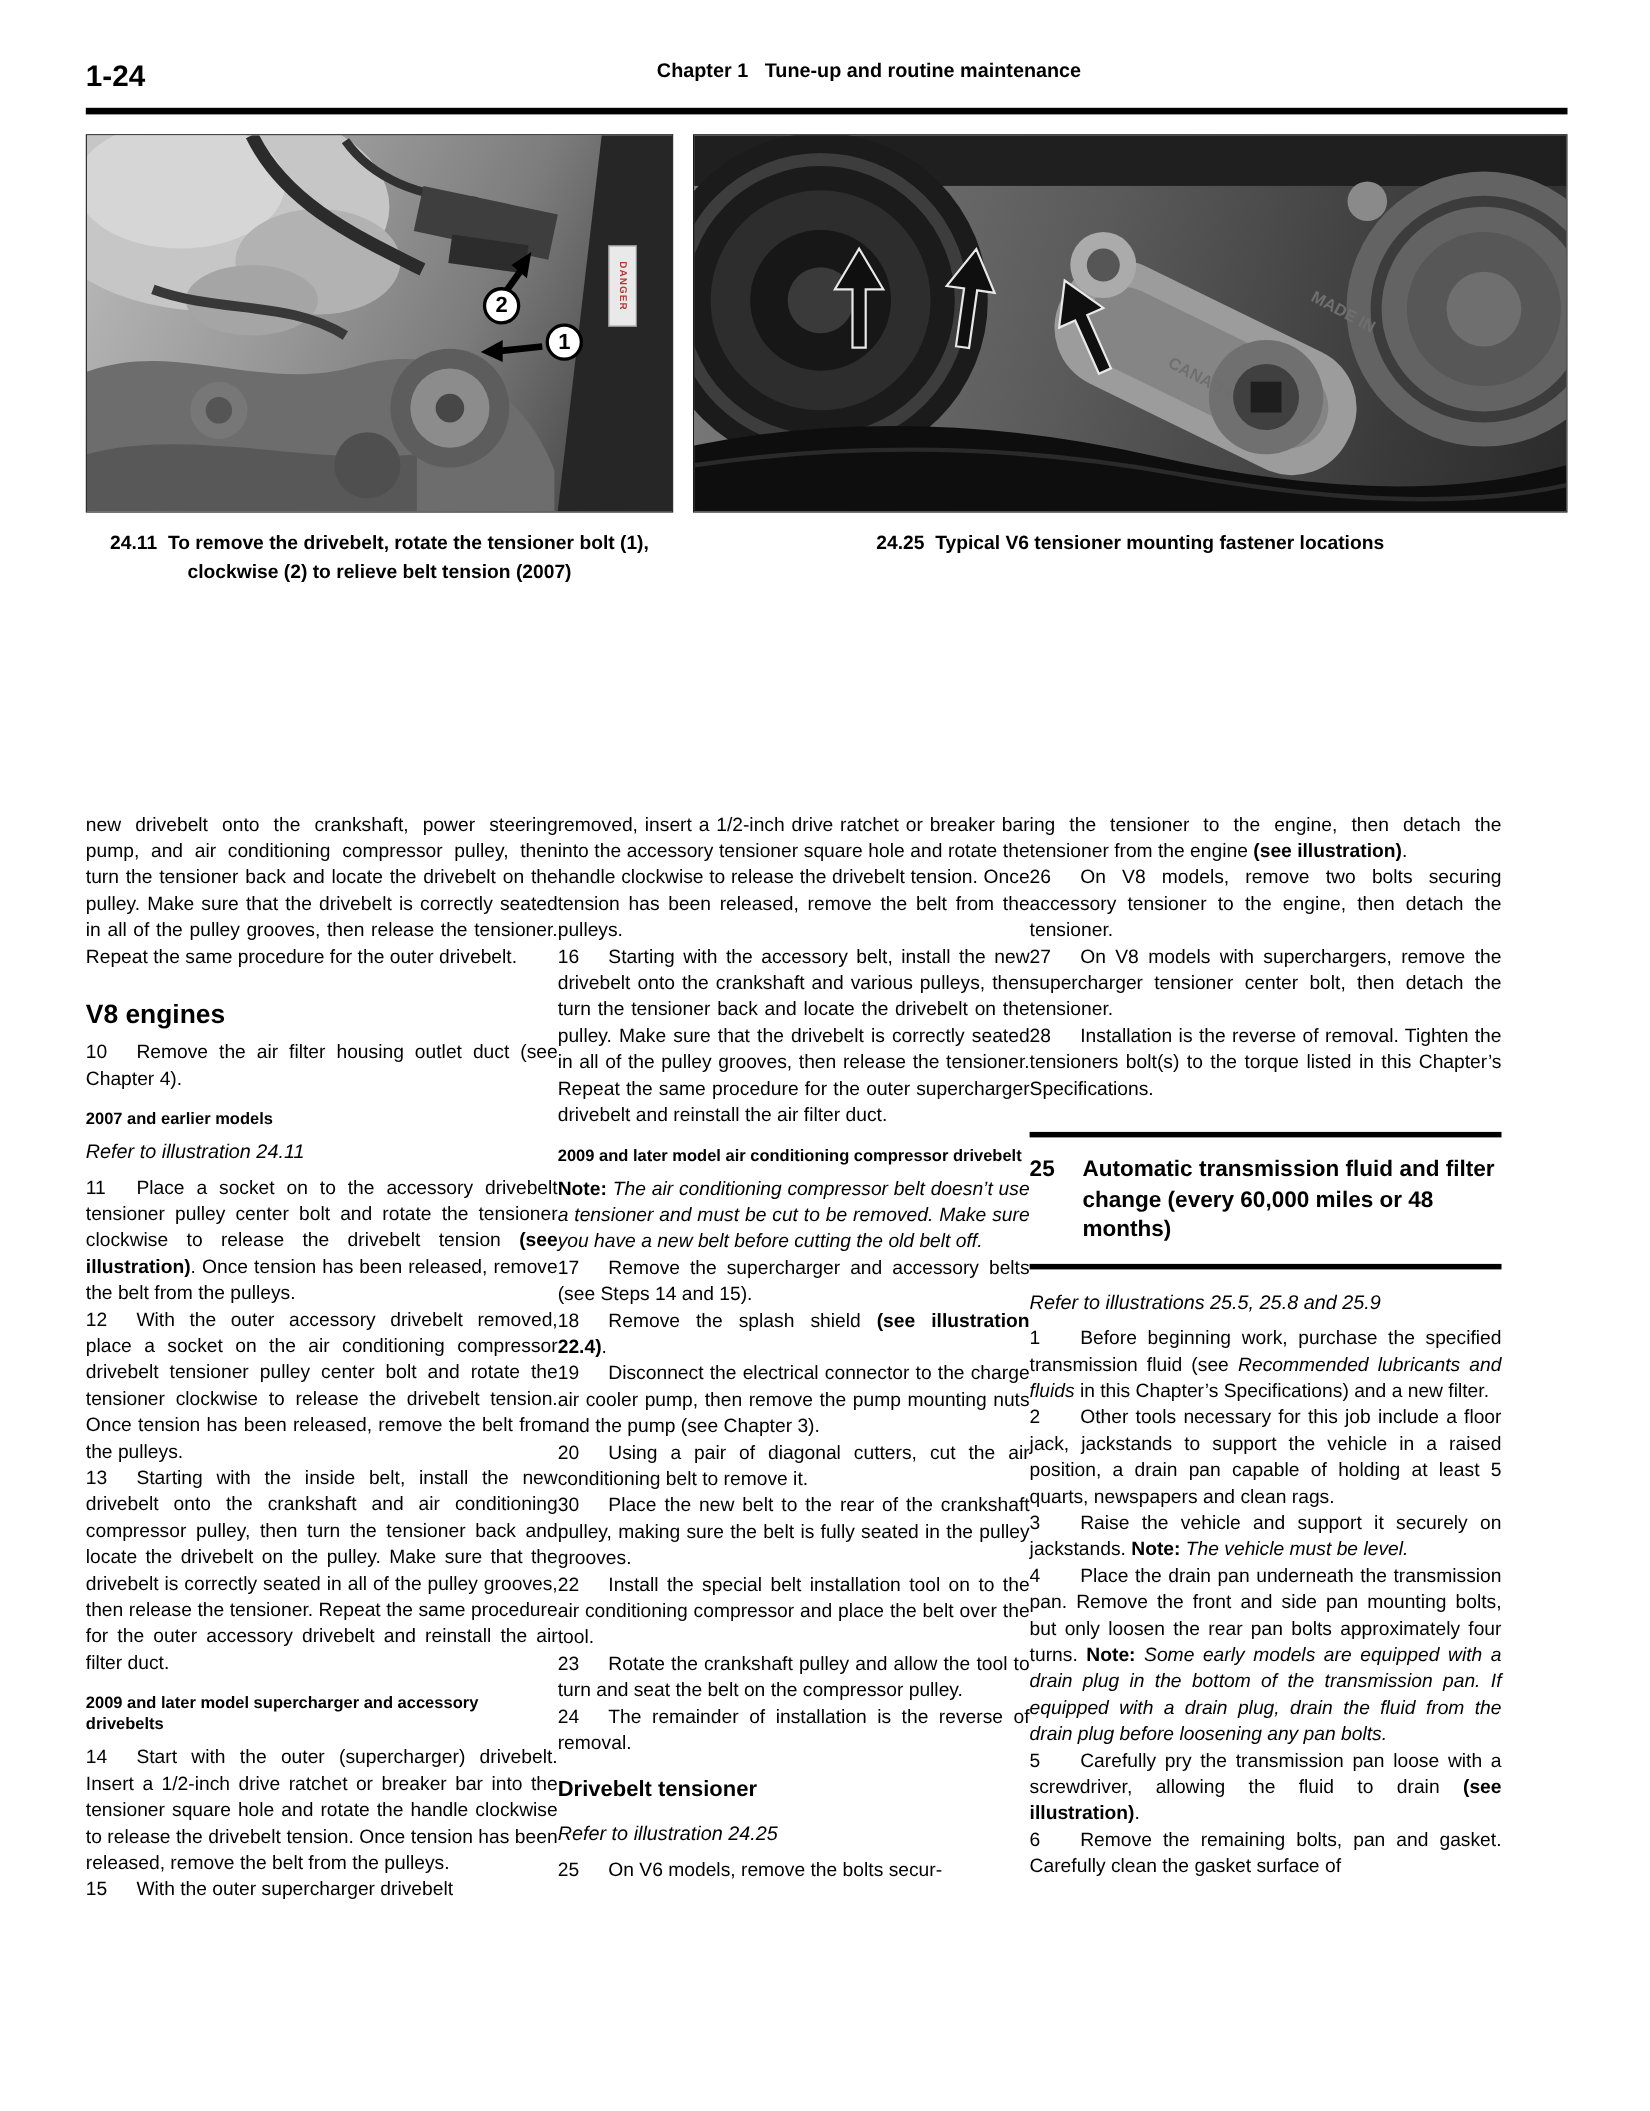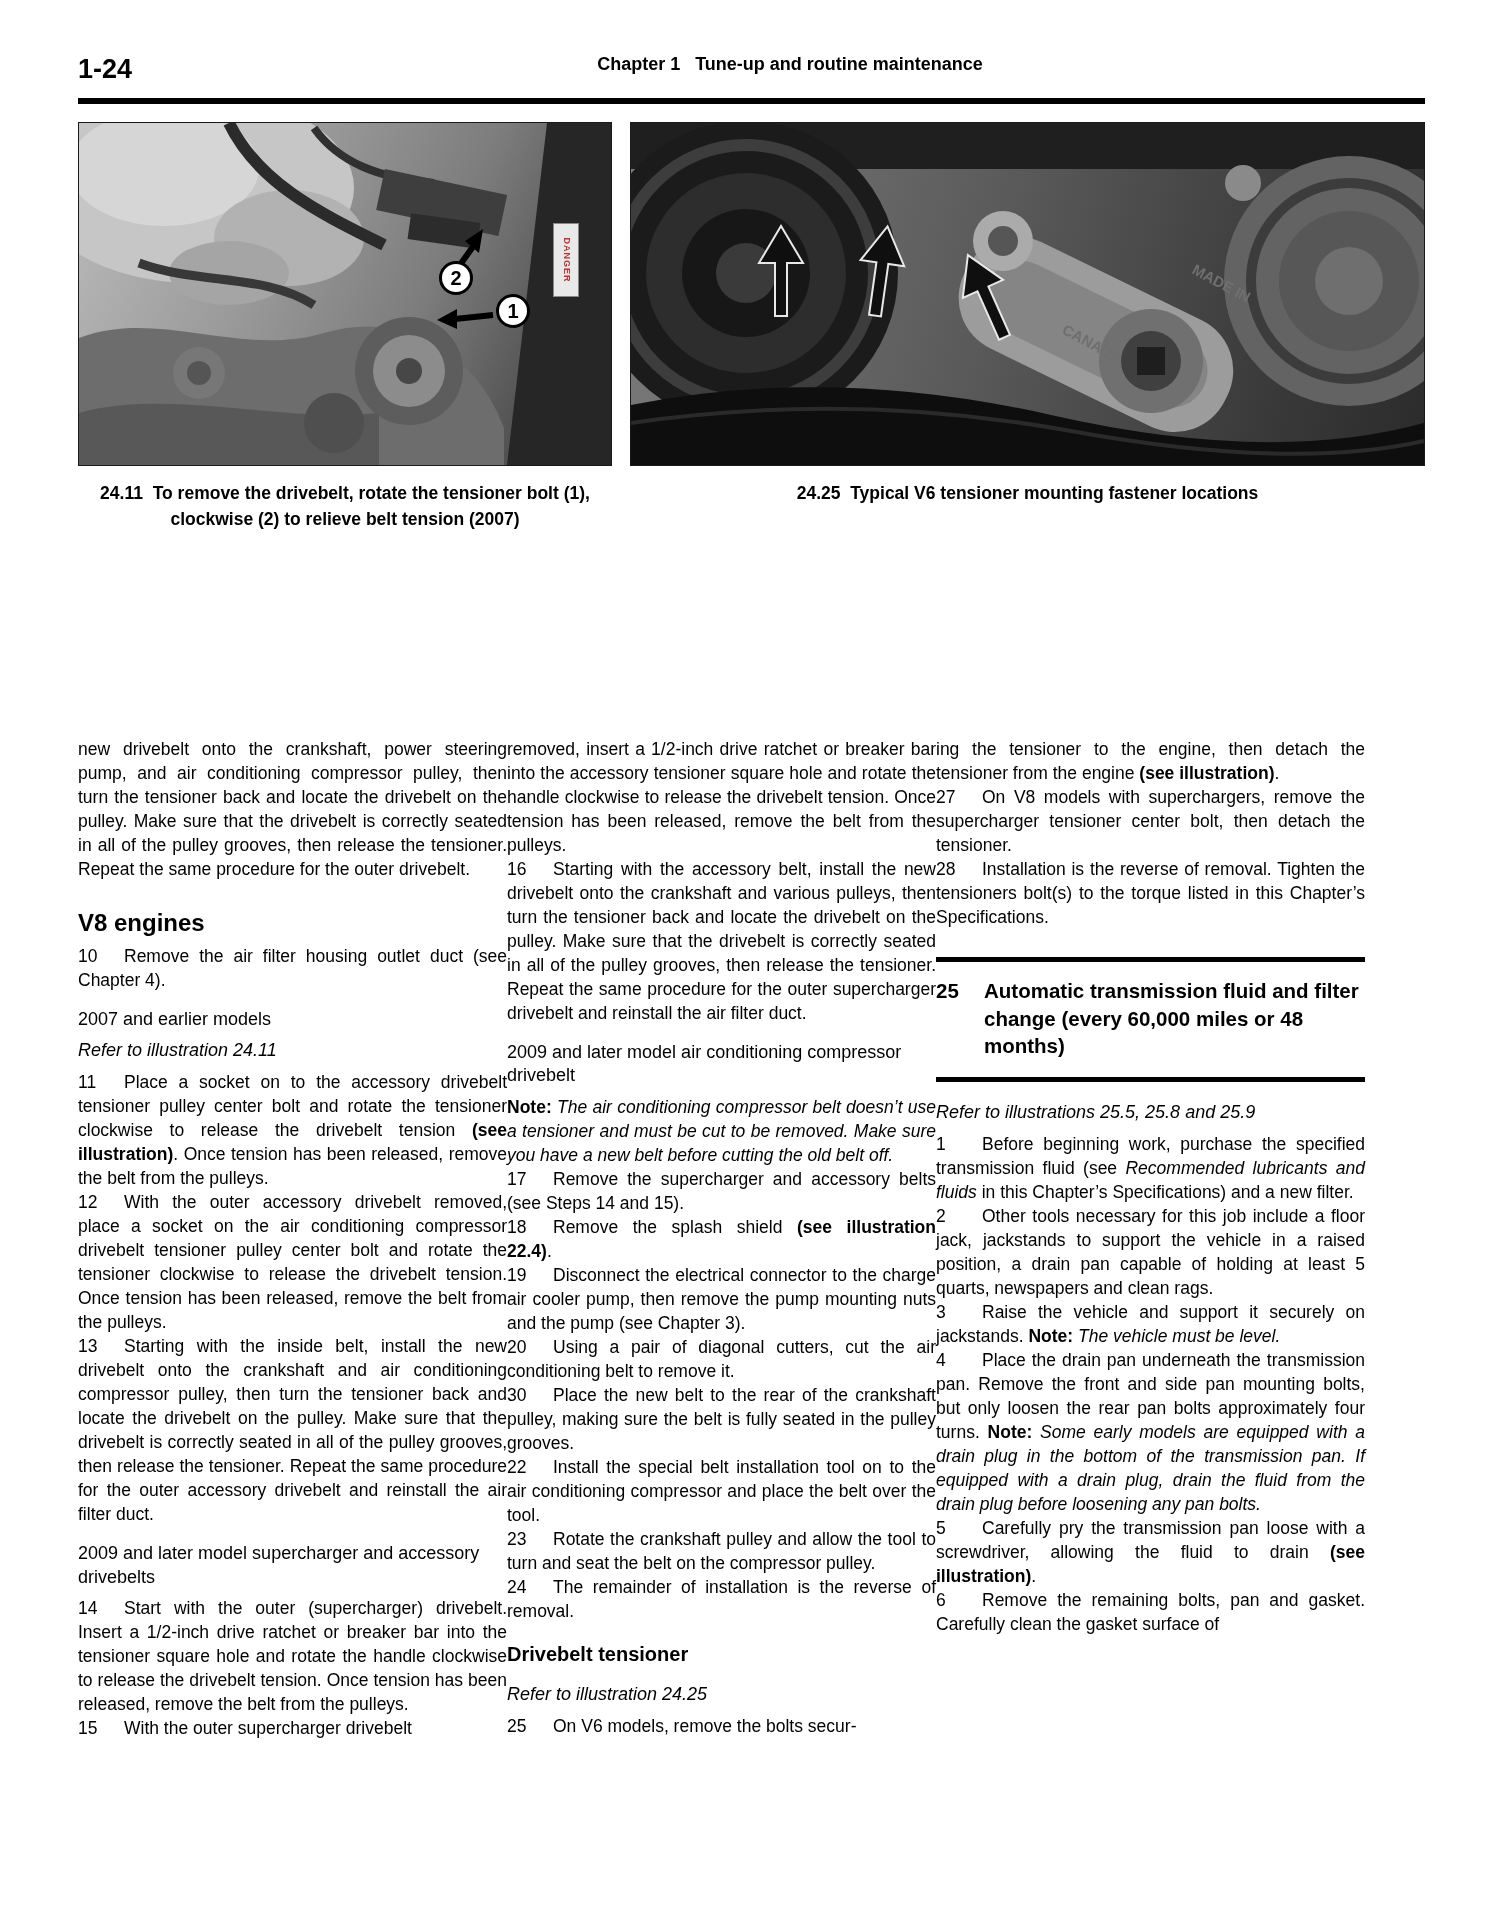--- a/index.html
+++ b/index.html
@@ -30,21 +30,21 @@
   .danger-label span{transform:rotate(90deg);font-size:9px;font-weight:bold;color:#b33;
        letter-spacing:1px;white-space:nowrap;}
 
   .columns{position:absolute;top:737px;left:78px;width:1347px;display:flex;}
   .col{width:429px;flex:none;}
   p.body{margin:0;font-size:17.5px;line-height:24px;text-align:justify;}
   p.body .b{font-weight:bold;}
   p.body .i{font-style:italic;}
   .stepnum{display:inline-block;width:46px;}
   .h-engine{font-size:24px;font-weight:bold;margin:28px 0 7px;}
-  .h-model{font-size:18px;font-weight:normal;line-height:1.3;margin:16px 0 7px;}
+  .h-model{font-size:15px;font-weight:bold;line-height:1.3;margin:16px 0 7px;}
   .h-major{font-size:20px;font-weight:bold;margin:20px 0 18px;}
   .ref{font-size:18px;font-style:italic;margin:9px 0 9px;}
   .section-box{border-top:5px solid #000;border-bottom:5px solid #000;margin:28px 0 20px;
        padding:15px 0 17px;display:flex;font-weight:bold;font-size:20.5px;line-height:1.35;}
   .section-box .num{width:48px;flex:none;}
 </style>
 </head>
 <body>
 
 <div class="page-header">
@@ -150,20 +150,21 @@
       <p class="body"><span class="stepnum">30</span><span>Place the new belt to the rear of the crankshaft pulley, making sure the belt is fully seated in the pulley grooves.</span></p>
       <p class="body"><span class="stepnum">22</span><span>Install the special belt installation tool on to the air conditioning compressor and place the belt over the tool.</span></p>
       <p class="body"><span class="stepnum">23</span><span>Rotate the crankshaft pulley and allow the tool to turn and seat the belt on the compressor pulley.</span></p>
       <p class="body"><span class="stepnum">24</span><span>The remainder of installation is the reverse of removal.</span></p>
       <div class="h-major">Drivebelt tensioner</div>
       <div class="ref">Refer to illustration 24.25</div>
       <p class="body"><span class="stepnum">25</span><span>On V6 models, remove the bolts secur-</span></p>
     </div>
     <div class="col">
       <p class="body"><span>ing the tensioner to the engine, then detach the tensioner from the engine </span><span class="b">(see illustration)</span><span>.</span></p>
+      <p class="body"><span class="stepnum">26</span><span>On V8 models, remove two bolts securing accessory tensioner to the engine, then detach the tensioner.</span></p>
       <p class="body"><span class="stepnum">27</span><span>On V8 models with superchargers, remove the supercharger tensioner center bolt, then detach the tensioner.</span></p>
       <p class="body"><span class="stepnum">28</span><span>Installation is the reverse of removal. Tighten the tensioners bolt(s) to the torque listed in this Chapter’s Specifications.</span></p>
       <div class="section-box">
         <span class="num">25</span>
         <span>Automatic transmission fluid and filter change (every 60,000 miles or 48 months)</span>
       </div>
       <div class="ref">Refer to illustrations 25.5, 25.8 and 25.9</div>
       <p class="body"><span class="stepnum">1</span><span>Before beginning work, purchase the specified transmission fluid (see </span><span class="i">Recommended lubricants and fluids</span><span> in this Chapter’s Specifications) and a new filter.</span></p>
       <p class="body"><span class="stepnum">2</span><span>Other tools necessary for this job include a floor jack, jackstands to support the vehicle in a raised position, a drain pan capable of holding at least 5 quarts, newspapers and clean rags.</span></p>
       <p class="body"><span class="stepnum">3</span><span>Raise the vehicle and support it securely on jackstands. </span><span class="b">Note: </span><span class="i">The vehicle must be level.</span></p>

